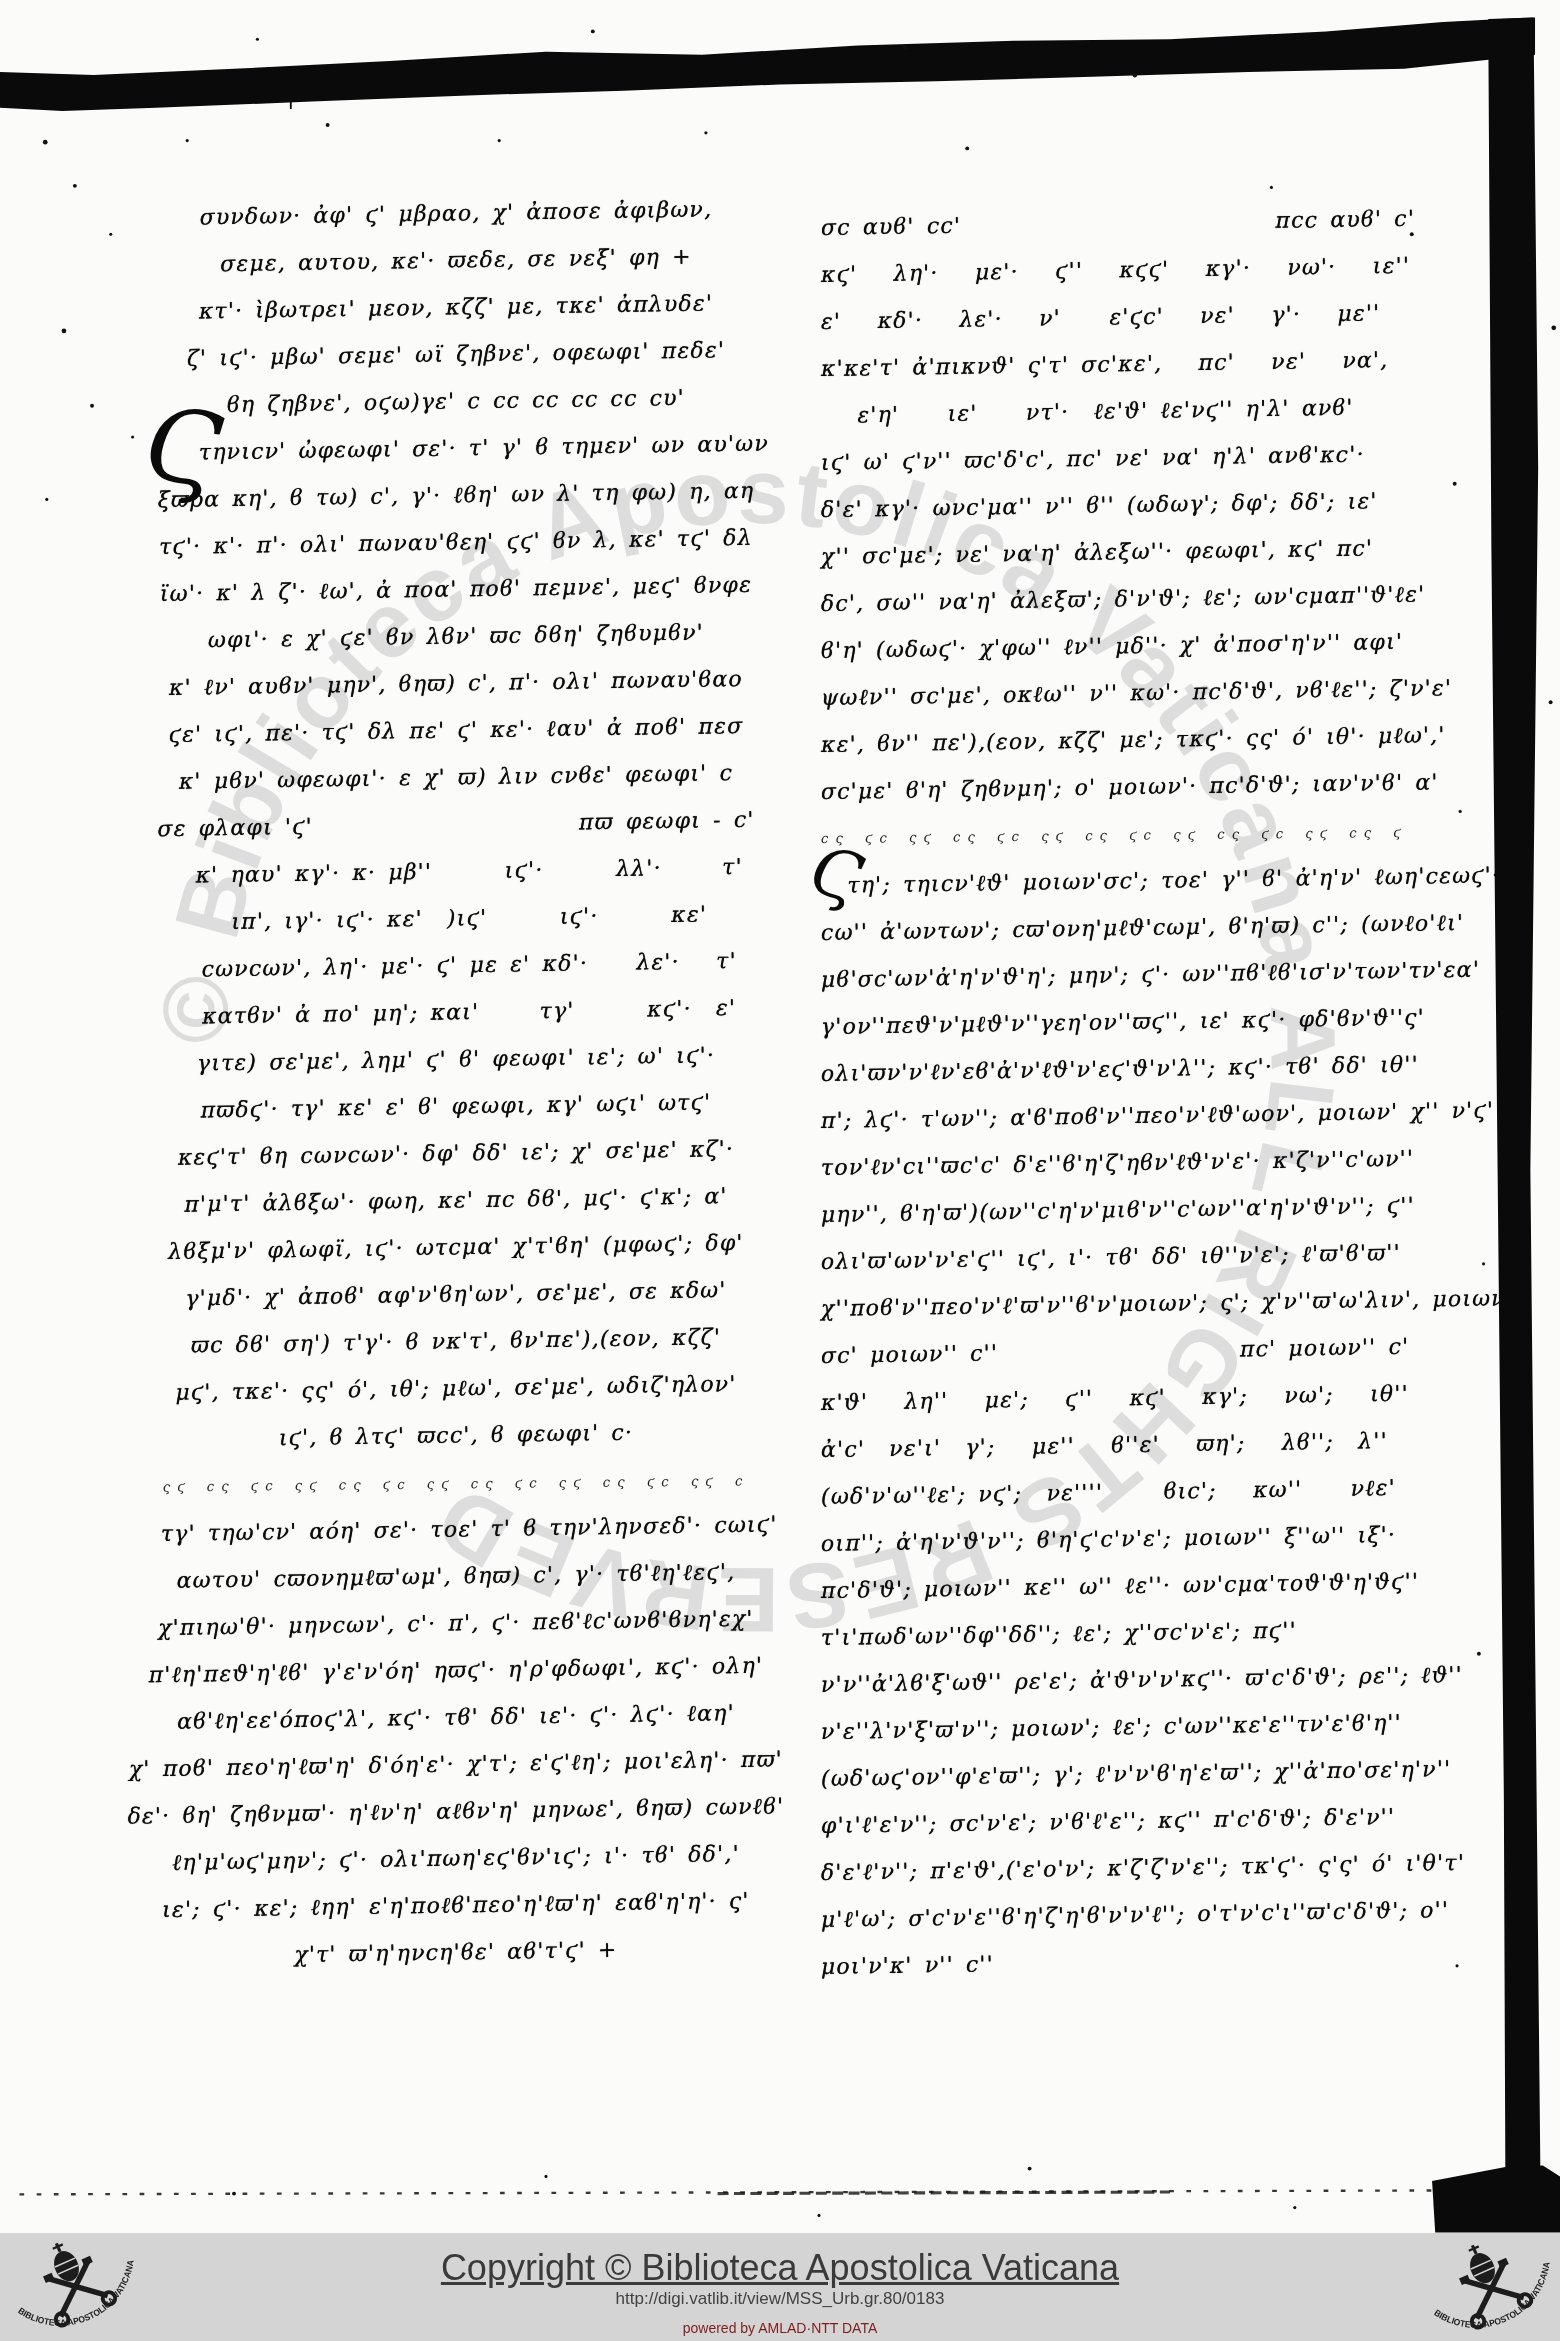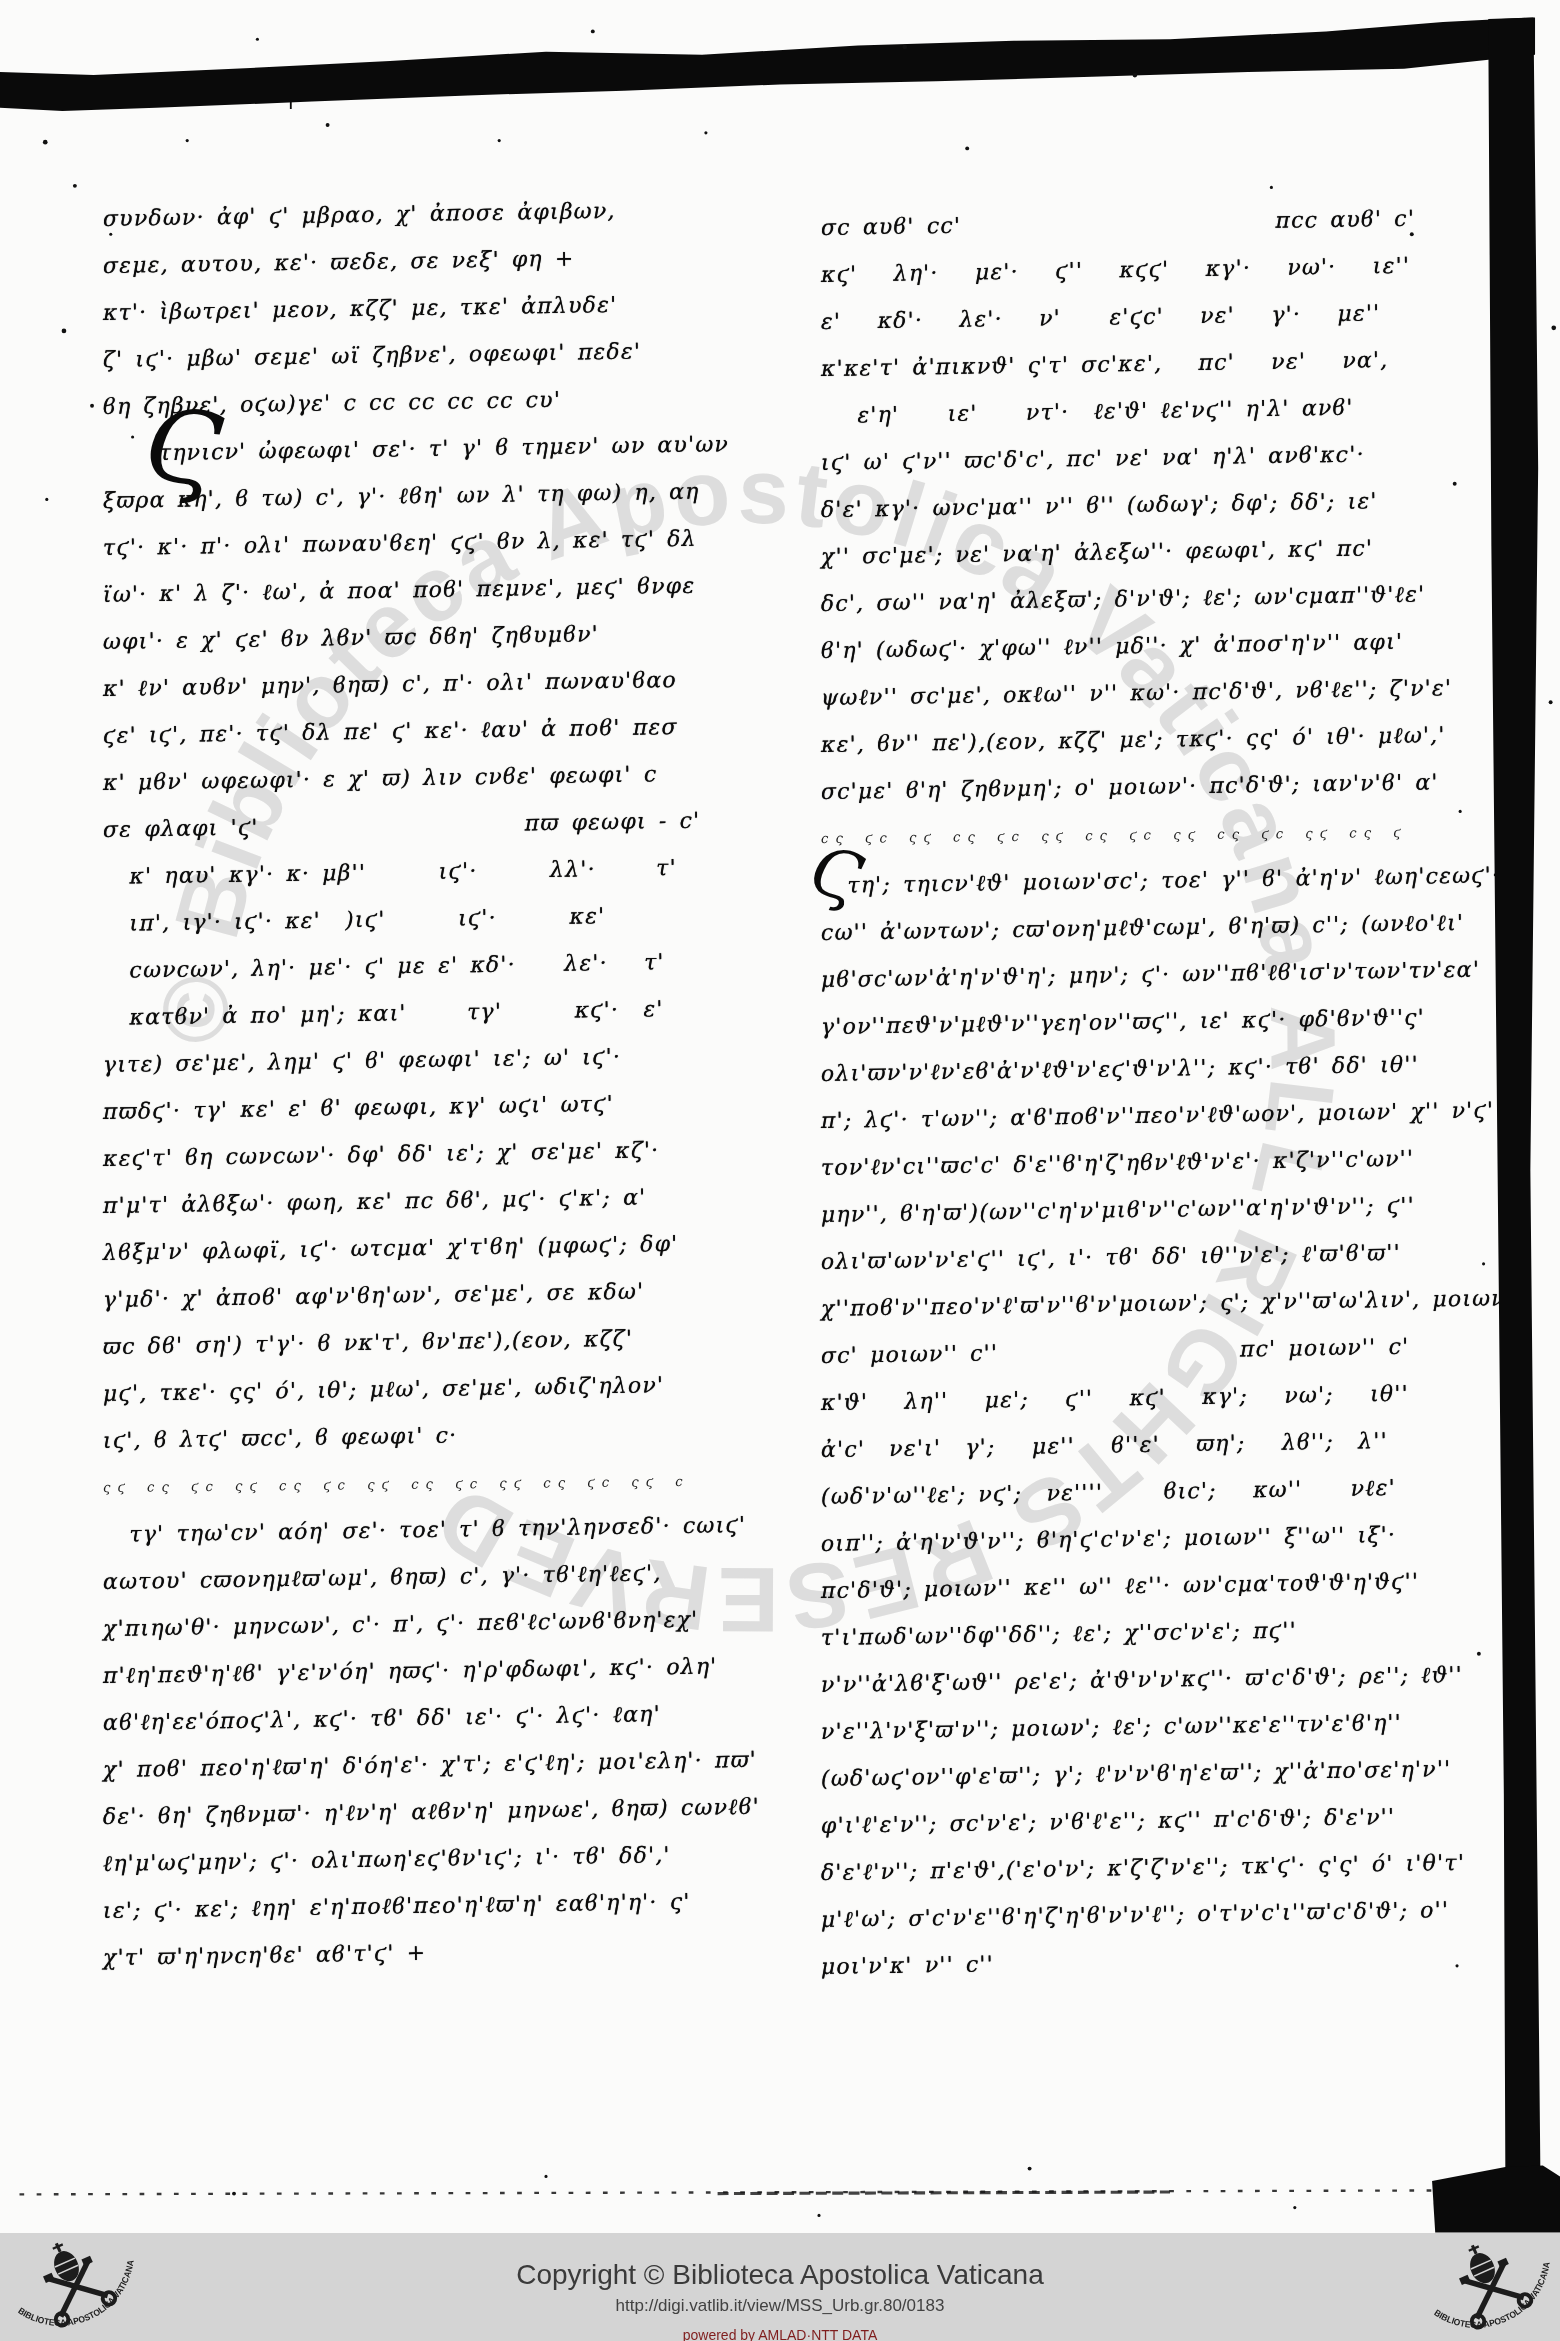--- a/index.html
+++ b/index.html
@@ -10,21 +10,21 @@
   }
   .page{position:absolute;inset:0;}
   
   .watermark-svg{position:absolute;left:0;top:0;z-index:0;pointer-events:none;}
   .watermark-svg text{
     font-family:"Liberation Sans", sans-serif;font-weight:bold;
     fill:var(--watermark,#c6c6c6);opacity:.55;letter-spacing:6px;
   }
   
   .column{position:absolute;z-index:1;width:706px;}
-  .col-left{left:103px;top:195px;}
+  .col-left{left:103px;top:195px;text-align:center;}
   .col-right{left:821px;top:204px;}
   .ms-line{
     height:47px;line-height:47px;white-space:pre;
     font-family:"DejaVu Serif", serif;font-style:italic;
     font-size:22px;letter-spacing:1.2px;word-spacing:3.9px;
     color:var(--ink,#0b0b0b);
     transform:rotate(-0.9deg);transform-origin:left center;
     text-shadow:0 0 0.8px rgba(0,0,0,.85);
   }
   .ms-line.indent{padding-left:56px;}
@@ -43,21 +43,21 @@
   .border-svg{position:absolute;left:0;top:0;z-index:2;pointer-events:none;}
   
   .footer{
     position:absolute;left:0;top:2233px;width:1560px;height:109px;
     background:var(--footer-bg,#d4d4d4);z-index:3;
   }
   .footer-text{
     position:absolute;left:0;top:0;width:100%;text-align:center;
     color:var(--footer-text,#3a3a3a);
   }
-  .f-line1{margin-top:26px;font-size:28px;line-height:31px;}
+  .f-line1{margin-top:19px;font-size:36px;line-height:31px;text-decoration:underline;}
   .f-line2{font-size:17px;line-height:31px;color:#424242;}
   .f-line3{font-size:14px;line-height:28px;color:#7f1d1d;}
   .seal{position:absolute;width:148px;height:103px;z-index:4;}
   .seal-left{left:1.6px;top:2236px;transform:rotate(-24deg);}
   .seal-right{left:1418px;top:2238px;transform:rotate(-24deg);}
   .seal text{font-family:"Liberation Sans", sans-serif;font-size:11.5px;font-weight:bold;fill:#1c1c1c;}
 </style>
 </head>
 <body>
 

